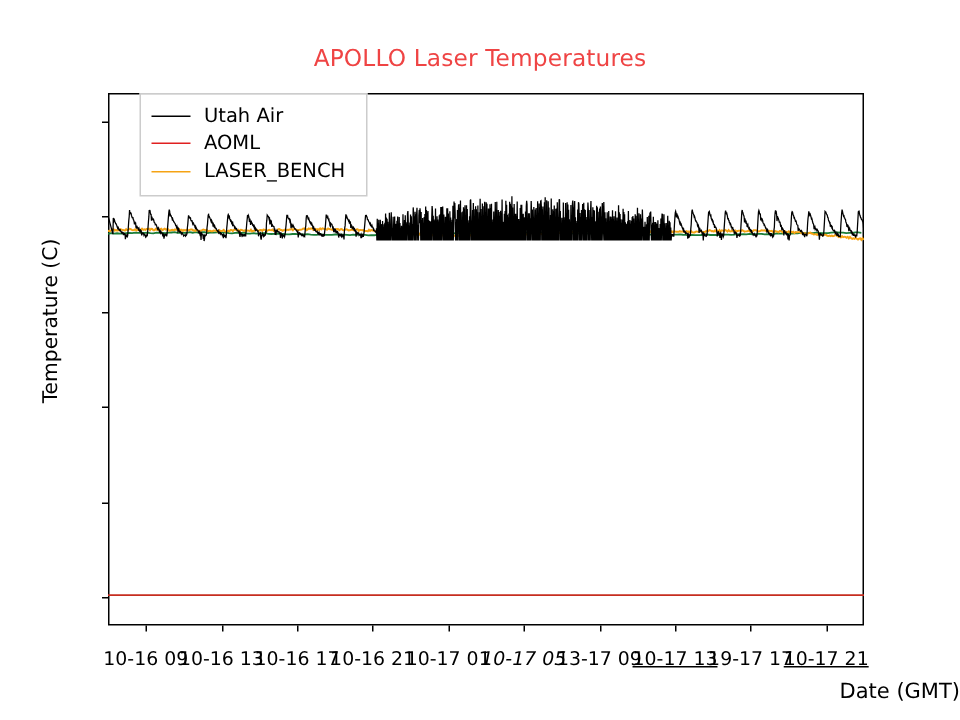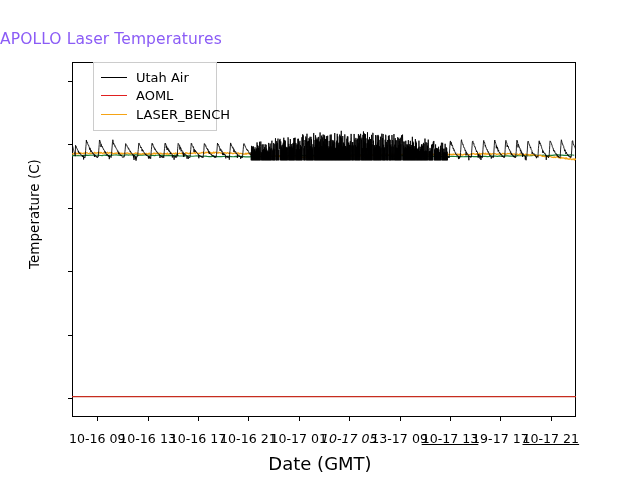--- a/index.html
+++ b/index.html
@@ -1,38 +1,38 @@
 <!DOCTYPE html>
 <html><head>
 <meta charset="utf-8">
 <style>
   html,body{margin:0;padding:0;background:#ffffff;}
   body{width:640px;height:480px;overflow:hidden;
        font-family:"DejaVu Sans","Liberation Sans",sans-serif;color:#000;}
   #figure{position:relative;width:640px;height:480px;background:#ffffff;}
 
-  #chart-title{position:absolute;left:0;top:30px;width:640px;text-align:left;
-               font-size:15.5px;color:#8b5cf6;letter-spacing:0.1px;}
+  #chart-title{position:absolute;left:0;top:30px;width:640px;text-align:center;
+               font-size:15.5px;color:#ef4444;letter-spacing:0.1px;}
 
   #plot-frame{position:absolute;left:72px;top:62px;width:504px;height:355px;
               border:1.1px solid #000;box-sizing:border-box;background:transparent;}
 
   #plot-svg{position:absolute;left:72px;top:62px;width:504px;height:355px;}
   .ytick-mark{position:absolute;left:68px;width:4px;height:1px;background:#000;}
 
   .xtick-mark{position:absolute;top:417px;width:1px;height:4px;background:#000;}
   .xtick-label{position:absolute;top:431px;transform:translateX(-50%);
                font-size:12.6px;white-space:nowrap;}
 
   #ylabel{position:absolute;left:-116px;top:206px;width:300px;text-align:center;
           transform:rotate(-90deg);font-size:13.5px;}
-  #xlabel{position:absolute;left:0;top:453px;width:640px;text-align:center;
-          font-size:18px;}
+  #xlabel{position:absolute;left:0;top:453px;width:640px;text-align:right;
+          font-size:14px;}
 
-  #legend{position:absolute;left:93px;top:62px;width:124px;
+  #legend{position:absolute;left:93px;top:62px;width:152px;
           border:1px solid #cccccc;background:rgba(255,255,255,0.86);
           box-sizing:border-box;padding:5px 7px 6px 7px;}
   .legend-row{display:flex;align-items:center;height:18.5px;}
   .legend-swatch{width:26px;height:0;border-top-width:1.4px;border-top-style:solid;
                  margin-right:9px;flex:0 0 auto;}
   .legend-text{font-size:13px;white-space:nowrap;}
 </style>
 </head>
 <body>
 

